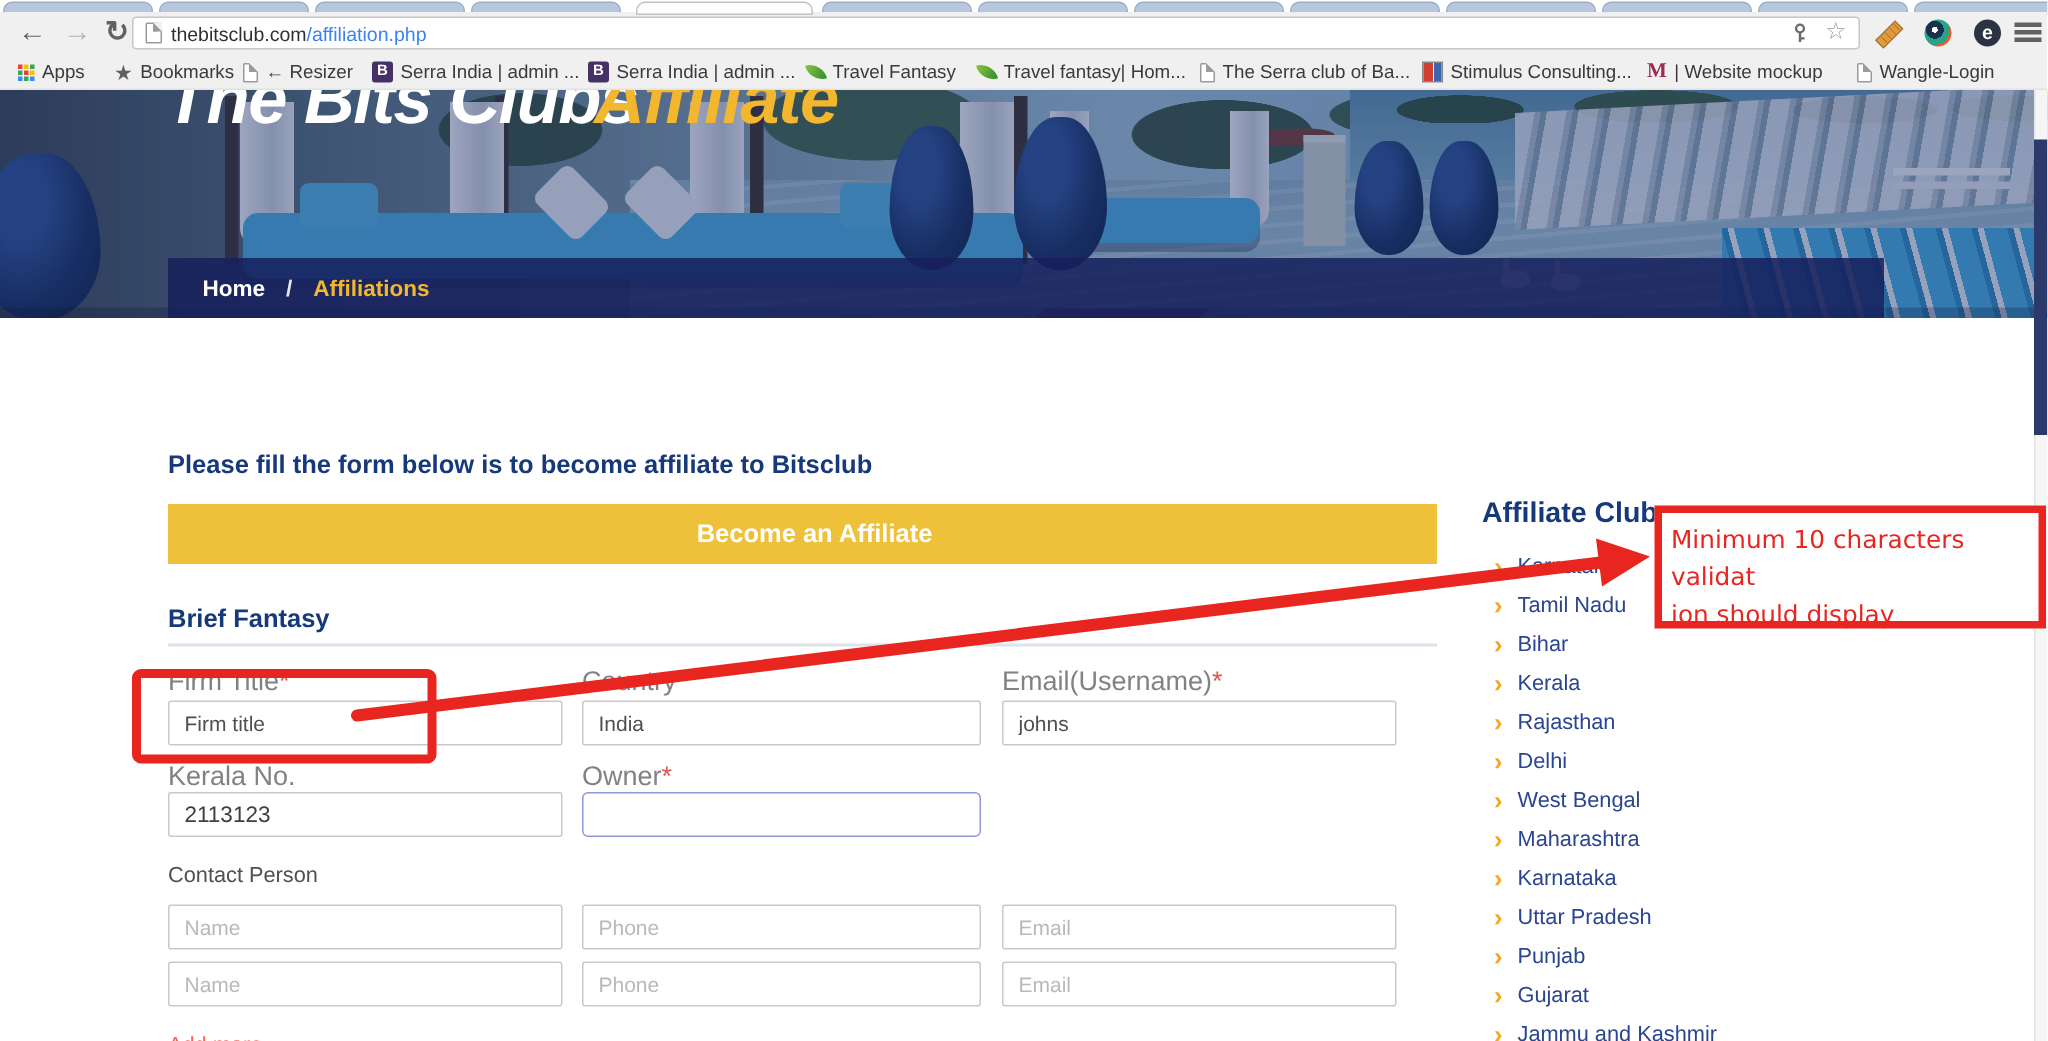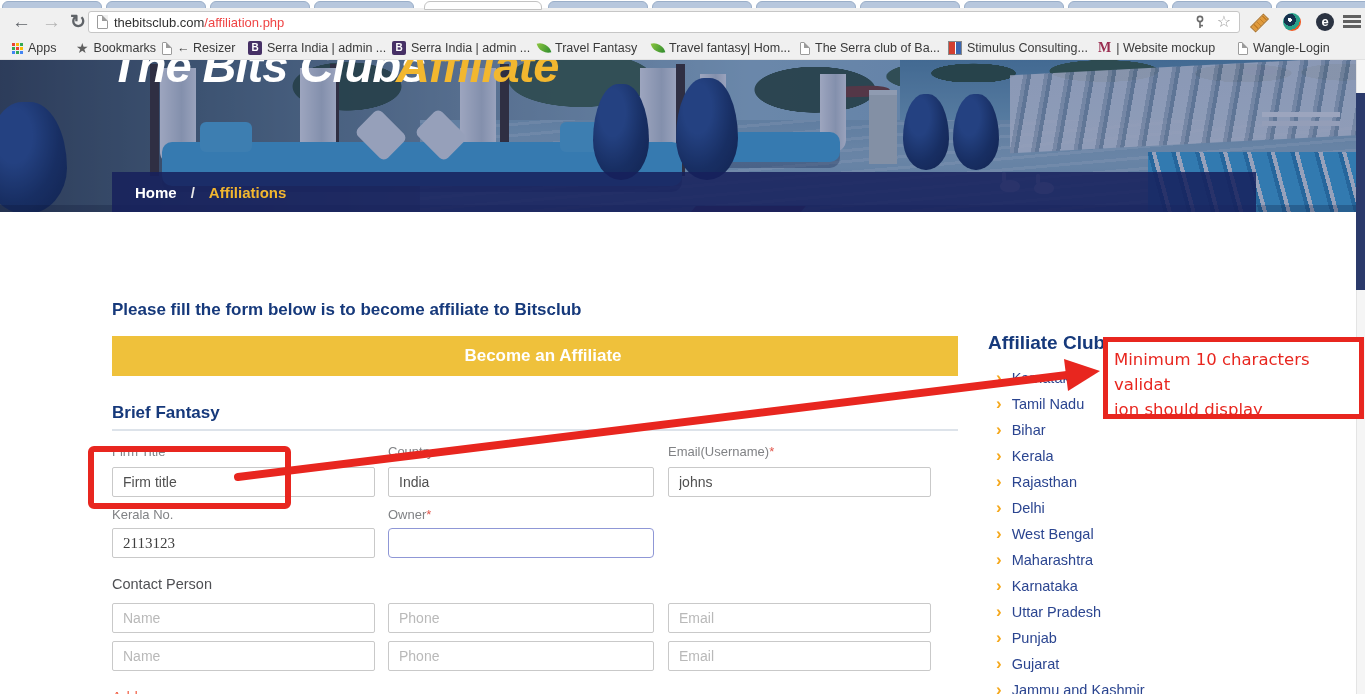--- a/index.html
+++ b/index.html
@@ -10,21 +10,21 @@
   }
   
   .tabstrip { position:absolute; top:0; left:0; width:1365px; height:8px; background:#ffffff; }
   .tab { position:absolute; top:1px; height:9px; width:100px; background:#b7c7dd; border:1px solid #9bafc9; border-radius:6px 6px 0 0; }
   .tab.active { background:#fdfdfd; border-color:#c2c2c2; width:118px; z-index:2; }
   .toolbar { position:absolute; top:8px; left:0; width:1365px; height:28px; background:#f0f0f0; }
   .navbtn { position:absolute; top:1px; font-size:19px; font-weight:bold; color:#5f6368; line-height:26px; cursor:pointer; }
   .navbtn.fwd { color:#b4b4b4; }
   .urlbar { position:absolute; left:88px; top:3px; width:1152px; height:22px; background:#fff; border:1px solid #c6c6c6; border-radius:3px; display:flex; align-items:center; }
   .urltext { font-size:13px; color:#303030; margin-left:6px; white-space:nowrap; }
-  .urltext .path { color:#ef4444; }
+  .urltext .path { color:#3b82f6; }
   .pageicon { width:11px; height:14px; background:#fff; border:1px solid #9b9b9b; border-radius:1px; margin-left:8px; position:relative; flex:0 0 auto; }
   .pageicon::after { content:""; position:absolute; right:-1px; top:-1px; border:3px solid #f0f0f0; border-left-color:#9b9b9b; border-bottom-color:#9b9b9b; }
   .urlbar .spacer { flex:1; }
   .keyicon { width:14px; height:14px; margin-right:10px; }
   .staricon { font-size:16px; color:#9a9a9a; margin-right:8px; line-height:14px; }
   .extbtn { position:absolute; top:3px; width:22px; height:22px; }
   .ruler { position:absolute; left:2px; top:8px; width:19px; height:8px; background:repeating-linear-gradient(90deg,#e09a3c 0 3px,#c47f27 3px 4px); border:1px solid #a86d20; transform:rotate(-45deg); }
   .eyecircle { position:absolute; left:2px; top:2px; width:18px; height:18px; border-radius:50%; background:radial-gradient(circle at 38% 38%, #ffffff 0 2px, #16324e 2px 6px, #2aa18a 6px 10px, #ef5a24 10px); }
   .ecircle { position:absolute; left:2px; top:2px; width:18px; height:18px; border-radius:50%; background:#2b3342; color:#fff; font-size:13px; font-weight:bold; text-align:center; line-height:18px; }
   .hamburger { position:absolute; left:2px; top:4px; width:18px; height:14px; }
@@ -88,27 +88,27 @@
     display:flex; align-items:center; padding-left:23px; gap:14px; font-size:15px; font-weight:bold; }
   .crumb-home { color:#ffffff; cursor:pointer; }
   .crumb-sep { color:#e8e8e8; }
   .crumb-cur { color:#f2b72f; }
   
   .abs { position:absolute;text-align:center; }
   .intro { left:112px; top:240px; font-size:17px; font-weight:bold; color:#16397B; }
   .banner { left:112px; top:276px; width:846px; height:40px; background:#EFC13B; color:#fff; font-size:17px; font-weight:bold; line-height:40px; padding-left:16px; }
   .sectitle { left:112px; top:343px; font-size:17px; font-weight:bold; color:#16397B; }
   .secline { left:112px; top:369px; width:846px; height:2px; background:#dde3ea; }
-  .flabel { font-size:13px; color:#808285; }
+  .flabel { font-size:18px; color:#808285; }
   .req { color:#e2574c; }
   .finput { position:absolute; height:30px; border:1px solid #c9c9c9; background:#fff; font-family:"Liberation Sans",sans-serif;
     font-size:14px; color:#4f4f4f; padding:0 10px; outline:none; border-radius:2px; }
   .finput::placeholder { color:#b9b9b9; opacity:1; }
   .finput.focus { border:1px solid #8f97d6; border-radius:4px; }
-  .finput.serif { font-family:Liberation Serif, serif; font-size:15px; color:#3f3f3f; }
+  .finput.serif { font-family:Liberation Sans, sans-serif; font-size:15px; color:#3f3f3f; }
   .contactlabel { left:112px; top:516px; font-size:14.5px; color:#4f5054; }
   .addmore { left:112px; top:629px; font-size:14.5px; color:#F2674D; cursor:pointer; }
   
   .sbtitle { left:988px; top:272px; font-size:19px; font-weight:bold; color:#16397B; }
   .sbitem { position:absolute; left:996px; display:flex; gap:10px; align-items:center; cursor:pointer; }
   .sbchev { color:#F5A81C; font-size:17px; font-weight:bold; line-height:14px; }
   .sblabel { font-size:14.5px; color:#2B4590; }
   
   .ann-rect { position:absolute; left:88px; top:446px; width:203px; height:63px; border:6px solid #e8261f; border-radius:6px; z-index:6; }
   .ann-arrow { position:absolute; left:0; top:0; width:1365px; height:694px; z-index:6; pointer-events:none; }

